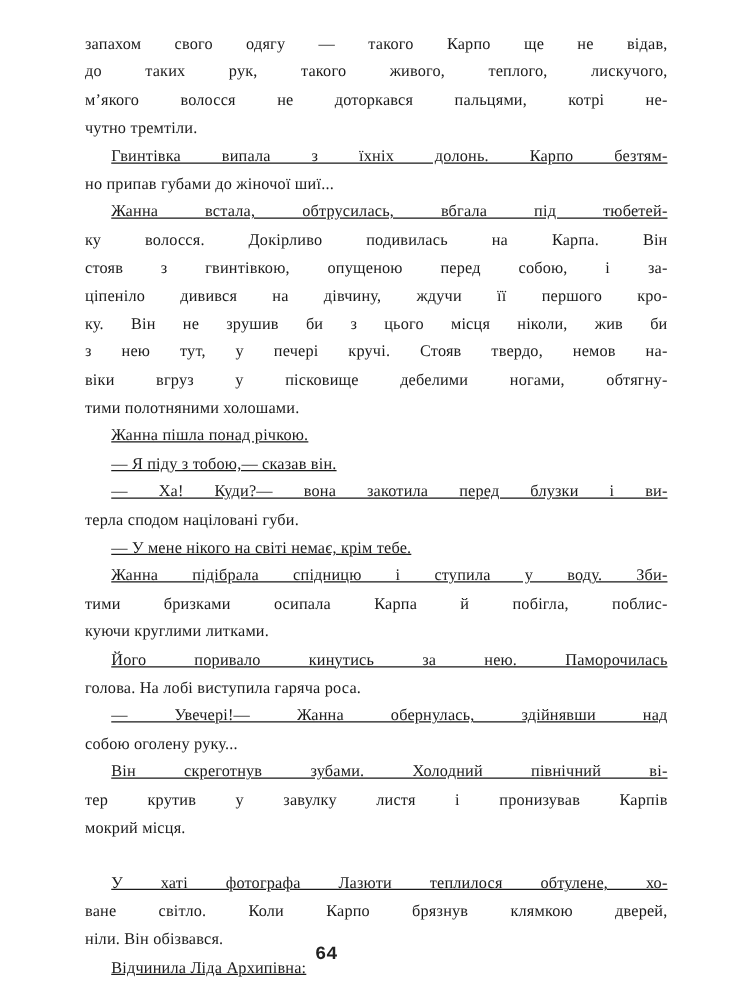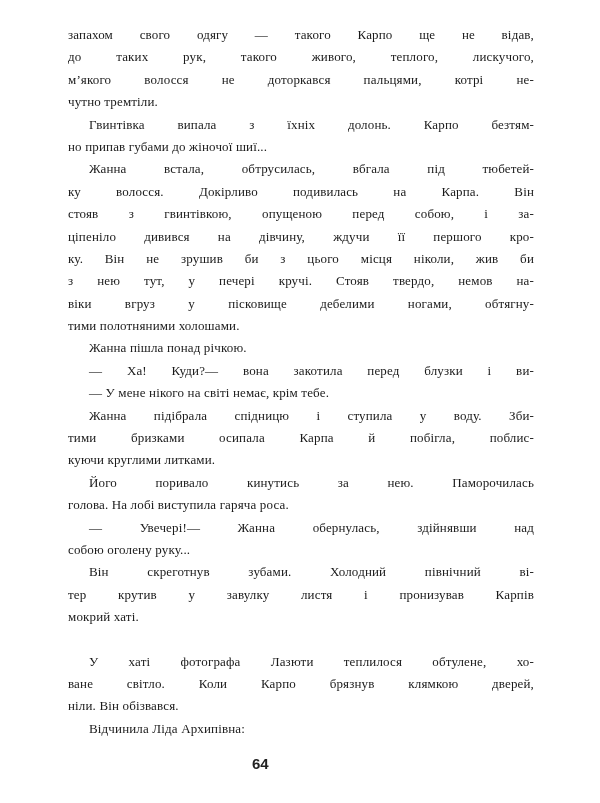--- a/index.html
+++ b/index.html
@@ -28,29 +28,30 @@
       white-space: nowrap;
       text-align: justify;
       text-align-last: justify;
       letter-spacing: 0.15px;
     }
     .line.last {
       text-align-last: left;
     }
     .line.indent {
       padding-left: 21px;
+      text-decoration: underline;
     }
     .gap {
       height: 22px;
     }
     .page-number {
       position: absolute;
       left: 252px;
       top: 755px;
-      font-family: Liberation Sans, sans-serif;
+      font-family: Liberation Mono, monospace;
       font-size: 15px;
       font-weight: bold;
       color: #222;
       text-align: right;
     }
   </style>
 </head>
 <body>
 
 <div class="page">
@@ -63,32 +64,34 @@
     <div class="line last">но припав губами до жіночої шиї...</div>
     <div class="line indent">Жанна встала, обтрусилась, вбгала під тюбетей-</div>
     <div class="line">ку волосся. Докірливо подивилась на Карпа. Він</div>
     <div class="line">стояв з гвинтівкою, опущеною перед собою, і за-</div>
     <div class="line">ціпеніло дивився на дівчину, ждучи її першого кро-</div>
     <div class="line">ку. Він не зрушив би з цього місця ніколи, жив би</div>
     <div class="line">з нею тут, у печері кручі. Стояв твердо, немов на-</div>
     <div class="line">віки вгруз у пісковище дебелими ногами, обтягну-</div>
     <div class="line last">тими полотняними холошами.</div>
     <div class="line indent last">Жанна пішла понад річкою.</div>
+    <div class="line indent last">— Я піду з тобою,— сказав він.</div>
     <div class="line indent">— Ха! Куди?— вона закотила перед блузки і ви-</div>
+    <div class="line last">терла сподом націловані губи.</div>
     <div class="line indent last">— У мене нікого на світі немає, крім тебе.</div>
     <div class="line indent">Жанна підібрала спідницю і ступила у воду. Зби-</div>
     <div class="line">тими бризками осипала Карпа й побігла, поблис-</div>
     <div class="line last">куючи круглими литками.</div>
     <div class="line indent">Його поривало кинутись за нею. Паморочилась</div>
     <div class="line last">голова. На лобі виступила гаряча роса.</div>
     <div class="line indent">— Увечері!— Жанна обернулась, здійнявши над</div>
     <div class="line last">собою оголену руку...</div>
     <div class="line indent">Він скреготнув зубами. Холодний північний ві-</div>
     <div class="line">тер крутив у завулку листя і пронизував Карпів</div>
-    <div class="line last">мокрий хаті.</div>
+    <div class="line last">мокрий місця.</div>
   </div>
 
   <div class="gap"></div>
 
   <div>
     <div class="line indent">У хаті фотографа Лазюти теплилося обтулене, хо-</div>
     <div class="line">ване світло. Коли Карпо брязнув клямкою дверей,</div>
     <div class="line last">ніли. Він обізвався.</div>
     <div class="line indent last">Відчинила Ліда Архипівна:</div>
 

